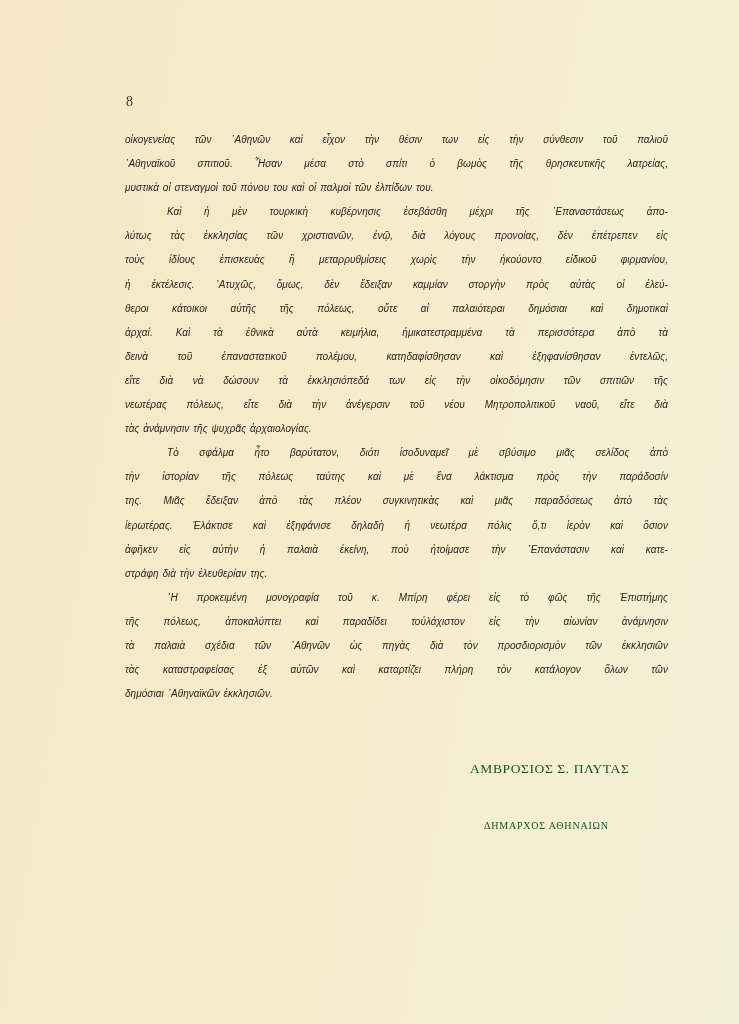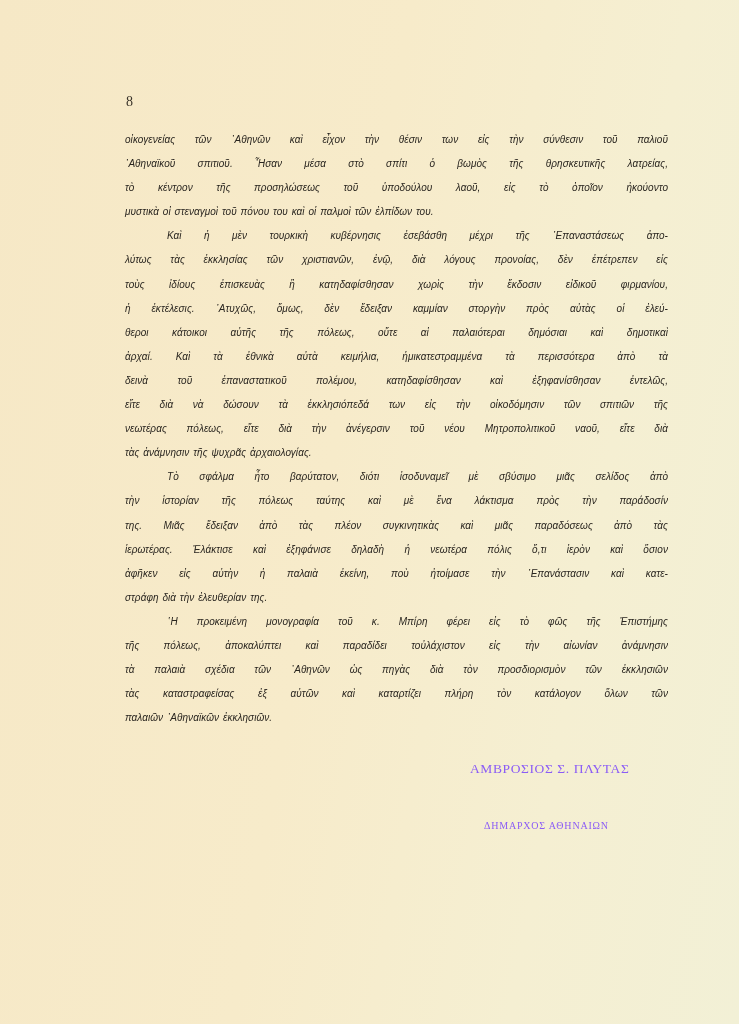--- a/index.html
+++ b/index.html
@@ -53,21 +53,21 @@
     }
     .line.indent {
       padding-left: 42px;
     }
     .signature {
       position: absolute;
       left: 470px;
       top: 760px;
       width: 200px;
       font-family: "Liberation Serif", serif;
-      color: #8b5cf6;
+      color: #14532d;
     }
     .sig-name {
       font-size: 13.5px;
       letter-spacing: 0.6px;
       line-height: 18px;
       white-space: nowrap;
     }
     .sig-title {
       font-size: 10px;
       letter-spacing: 0.8px;
@@ -81,28 +81,27 @@
 <body>
 
 <div class="page">
   <div class="page-number">8</div>
 
   <div class="body-text">
 
     <div>
       <span class="line">οἰκογενείας τῶν ᾿Αθηνῶν καὶ εἶχον τὴν θέσιν των εἰς τὴν σύνθεσιν τοῦ παλιοῦ</span>
       <span class="line">᾿Αθηναϊκοῦ σπιτιοῦ. Ἦσαν μέσα στὸ σπίτι ὁ βωμὸς τῆς θρησκευτικῆς λατρείας,</span>
-      <span class="line">τὸ κέντρον τῆς προσηλώσεως τοῦ ὑποδούλου λαοῦ, εἰς τὸ ὁποῖον ἠκούοντο</span>
       <span class="line last">μυστικὰ οἱ στεναγμοὶ τοῦ πόνου του καὶ οἱ παλμοὶ τῶν ἐλπίδων του.</span>
     </div>
 
     <div>
       <span class="line indent">Καὶ ἡ μὲν τουρκικὴ κυβέρνησις ἐσεβάσθη μέχρι τῆς ᾿Επαναστάσεως ἀπο-</span>
       <span class="line">λύτως τὰς ἐκκλησίας τῶν χριστιανῶν, ἐνῷ, διὰ λόγους προνοίας, δὲν ἐπέτρεπεν εἰς</span>
-      <span class="line">τοὺς ἰδίους ἐπισκευὰς ἢ κατηδαφίσθησαν χωρὶς τὴν ἔκδοσιν εἰδικοῦ φιρμανίου,</span>
+      <span class="line">τοὺς ἰδίους ἐπισκευὰς ἢ μεταρρυθμίσεις χωρὶς τὴν ἠκούοντο εἰδικοῦ φιρμανίου,</span>
       <span class="line">ἡ ἐκτέλεσις. ᾿Ατυχῶς, ὅμως, δὲν ἔδειξαν καμμίαν στοργὴν πρὸς αὐτὰς οἱ ἐλεύ-</span>
       <span class="line">θεροι κάτοικοι αὐτῆς τῆς πόλεως, οὔτε αἱ παλαιότεραι δημόσιαι καὶ δημοτικαὶ</span>
       <span class="line">ἀρχαί. Καὶ τὰ ἐθνικὰ αὐτὰ κειμήλια, ἡμικατεστραμμένα τὰ περισσότερα ἀπὸ τὰ</span>
       <span class="line">δεινὰ τοῦ ἐπαναστατικοῦ πολέμου, κατηδαφίσθησαν καὶ ἐξηφανίσθησαν ἐντελῶς,</span>
       <span class="line">εἴτε διὰ νὰ δώσουν τὰ ἐκκλησιόπεδά των εἰς τὴν οἰκοδόμησιν τῶν σπιτιῶν τῆς</span>
       <span class="line">νεωτέρας πόλεως, εἴτε διὰ τὴν ἀνέγερσιν τοῦ νέου Μητροπολιτικοῦ ναοῦ, εἴτε διὰ</span>
       <span class="line last">τὰς ἀνάμνησιν τῆς ψυχρᾶς ἀρχαιολογίας.</span>
     </div>
 
     <div>
@@ -112,21 +111,21 @@
       <span class="line">ἱερωτέρας. Ἐλάκτισε καὶ ἐξηφάνισε δηλαδὴ ἡ νεωτέρα πόλις ὅ,τι ἱερὸν καὶ ὅσιον</span>
       <span class="line">ἀφῆκεν εἰς αὐτὴν ἡ παλαιὰ ἐκείνη, ποὺ ἠτοίμασε τὴν ᾿Επανάστασιν καὶ κατε-</span>
       <span class="line last">στράφη διὰ τὴν ἐλευθερίαν της.</span>
     </div>
 
     <div>
       <span class="line indent">῾Η προκειμένη μονογραφία τοῦ κ. Μπίρη φέρει εἰς τὸ φῶς τῆς Ἐπιστήμης</span>
       <span class="line">τῆς πόλεως, ἀποκαλύπτει καὶ παραδίδει τοὐλάχιστον εἰς τὴν αἰωνίαν ἀνάμνησιν</span>
       <span class="line">τὰ παλαιὰ σχέδια τῶν ᾿Αθηνῶν ὡς πηγὰς διὰ τὸν προσδιορισμὸν τῶν ἐκκλησιῶν</span>
       <span class="line">τὰς καταστραφείσας ἐξ αὐτῶν καὶ καταρτίζει πλήρη τὸν κατάλογον ὅλων τῶν</span>
-      <span class="line last">παλαιῶν ᾿Αθηναϊκῶν ἐκκλησιῶν.</span>
+      <span class="line last">δημόσιαι ᾿Αθηναϊκῶν ἐκκλησιῶν.</span>
     </div>
   </div>
 
   <div class="signature">
     <div class="sig-name">ΑΜΒΡΟΣΙΟΣ Σ. ΠΛΥΤΑΣ</div>
     <div class="sig-title">ΔΗΜΑΡΧΟΣ ΑΘΗΝΑΙΩΝ</div>
   </div>
 </div>
 
 </body></html>

